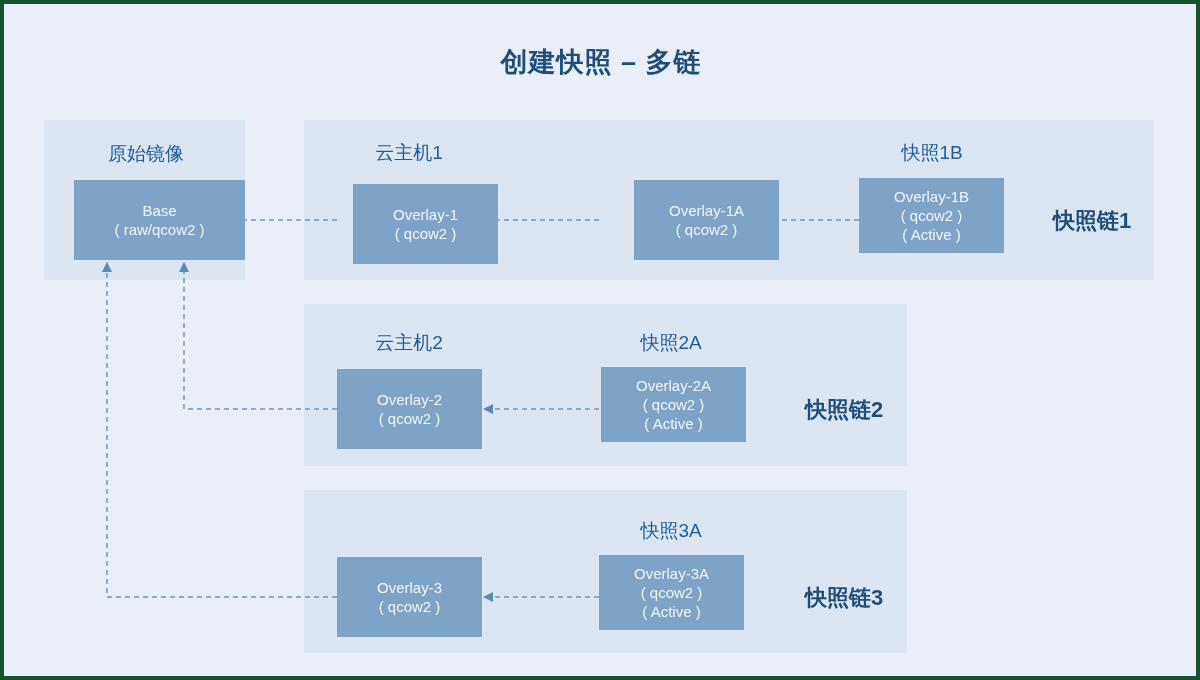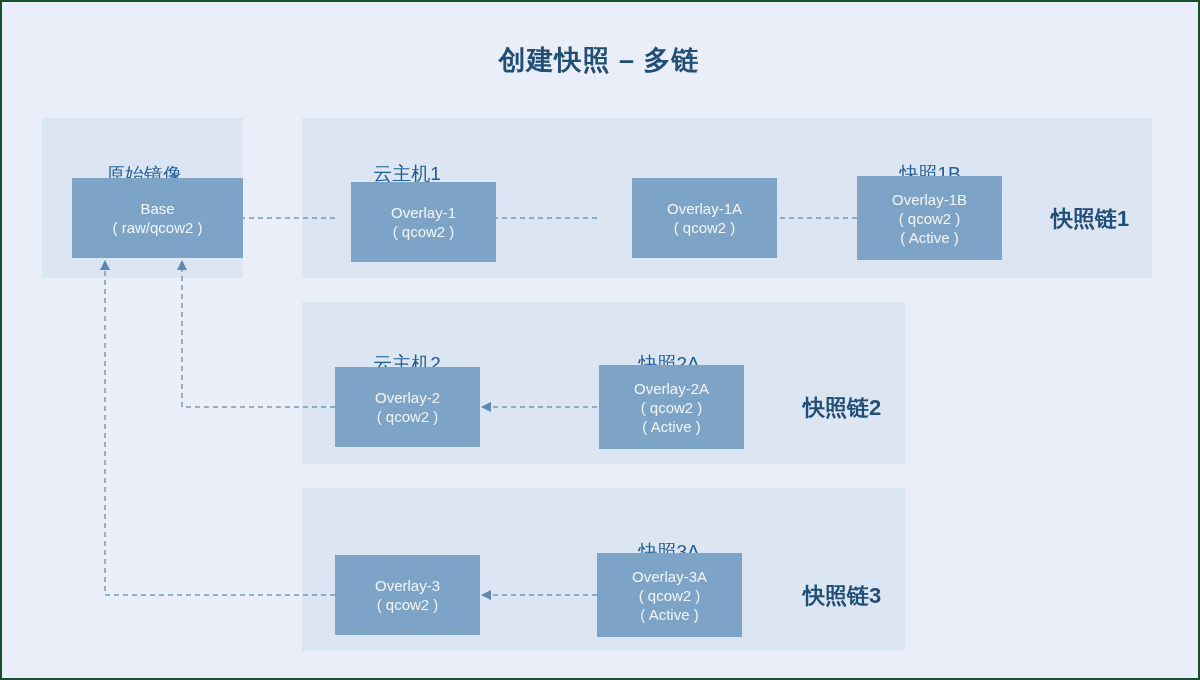--- a/index.html
+++ b/index.html
@@ -1,43 +1,43 @@
 <!DOCTYPE html>
 <html><head>
 <meta charset="utf-8">
 <style>
   html,body{margin:0;padding:0;background:#fff;}
   .canvas{
     position:relative;width:1200px;height:680px;box-sizing:border-box;
-    background:#e9eef8;border:2px solid #14532d;overflow:hidden;
+    background:#e9eef8;border:4px solid #14532d;overflow:hidden;
     font-family:"Liberation Sans","DejaVu Sans",sans-serif;
   }
   .title{
     position:absolute;left:0;top:40px;width:1194px;text-align:center;
     font-size:27px;font-weight:bold;color:#1f4e79;letter-spacing:1px;
   }
   .panel{position:absolute;background:#dce6f2;}
   #panel-base{left:40px;top:116px;width:201px;height:160px;}
   #panel-c1{left:300px;top:116px;width:850px;height:160px;}
   #panel-c2{left:300px;top:300px;width:603px;height:162px;}
   #panel-c3{left:300px;top:486px;width:603px;height:163px;}
 
   .arrows{position:absolute;left:0;top:0;width:1197px;height:677px;z-index:5;}
 
   .nlabel{
     position:absolute;width:164px;text-align:center;z-index:8;
-    font-size:19px;color:#1e5c9a;margin-top:23px;
+    font-size:19px;color:#1e5c9a;
   }
   .box{
     position:absolute;width:145px;z-index:10;background:#7da3c6;
     color:#f0f6fb;font-size:15px;line-height:19px;text-align:center;
     display:flex;flex-direction:column;justify-content:center;
   }
   .h2{height:80px;}
-  .h3{height:84px;}
+  .h3{height:75px;}
   .chain-label{
     position:absolute;width:164px;text-align:center;z-index:8;
     font-size:22px;font-weight:bold;color:#1f4e79;
   }
 </style>
 </head>
 <body>
 
 <div class="canvas">
 

